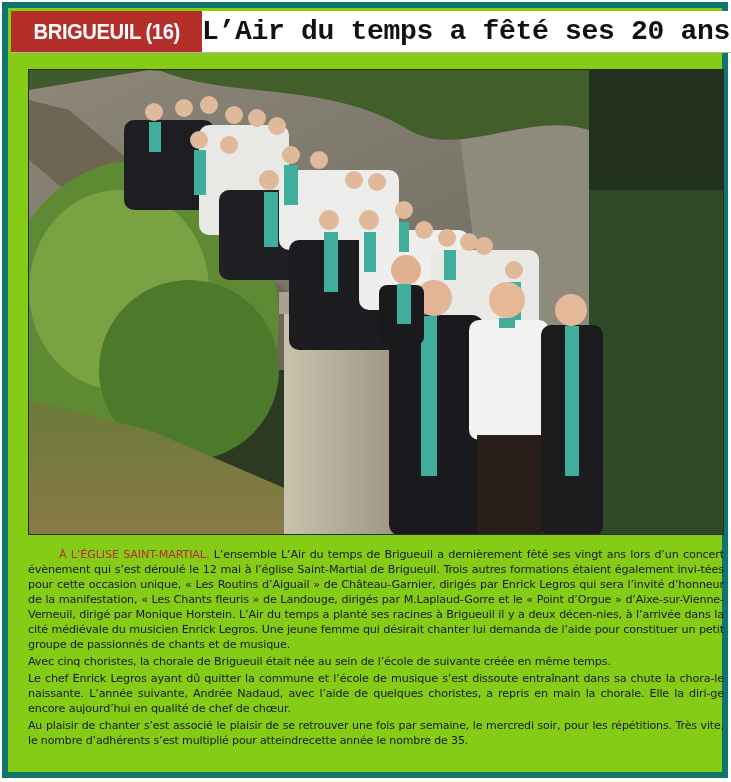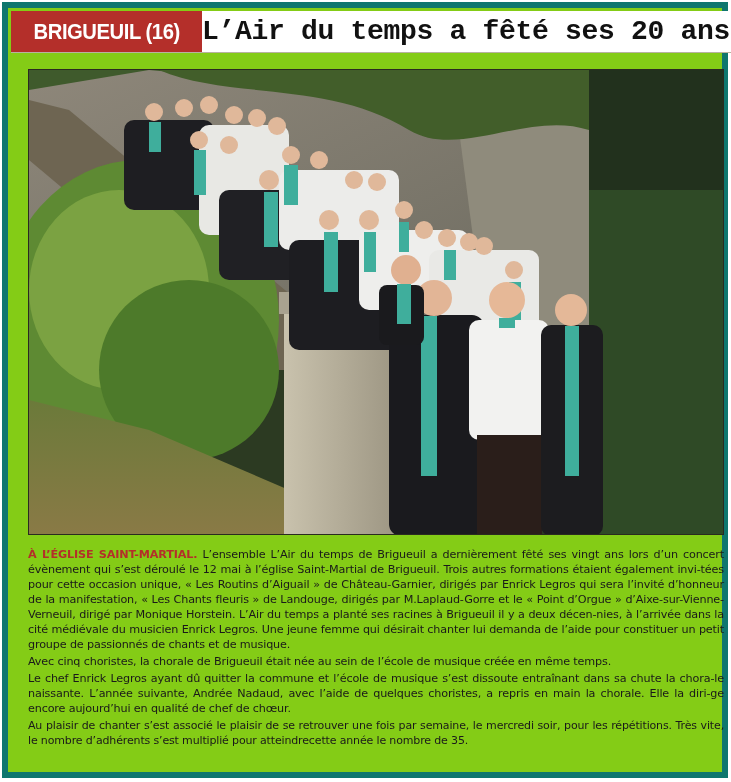--- a/index.html
+++ b/index.html
@@ -30,21 +30,21 @@
     border: 1px solid #2a2a20; box-sizing: border-box; overflow: hidden;
     background: #3d4a2a;
   }
   .photo svg { display: block; }
   .body-text {
     position: absolute; left: 20px; top: 539px; width: 696px;
     font-family: "DejaVu Sans", sans-serif; font-size: 11.2px; line-height: 15px;
     color: #1a1a1a; text-align: justify; letter-spacing: -0.15px;
   }
   .body-text p { margin: 0 0 2px 0; }
-  .lead { color: #b42f2a; font-weight: bold; }
+  .lead { color: #b42f2a; font-weight: normal; margin-left: 31px; }
   .last-para { font-size: 11px; }
 </style>
 </head>
 <body>
 
 <div class="frame">
   <div class="header">
     <div class="kicker-wrap">
       <div class="kicker">BRIGUEUIL (16)</div>
     </div>
@@ -153,17 +153,17 @@
 
         <rect x="350" y="215" width="45" height="60" rx="8" fill="#1a1a1d"></rect>
         <circle cx="377" cy="200" r="15" fill="#e0b090"></circle>
         <rect x="368" y="214" width="14" height="40" fill="#3fae9c"></rect>
       </g>
     </svg>
   </div>
 
   <div class="body-text">
     <p><span class="lead">À L’ÉGLISE SAINT-MARTIAL.</span><span> L’ensemble L’Air du temps de Brigueuil a dernièrement fêté ses vingt ans lors d’un concert évènement qui s’est déroulé le 12 mai à l’église Saint-Martial de Brigueuil. Trois autres formations étaient également invi-tées pour cette occasion unique, « Les Routins d’Aiguail » de Château-Garnier, dirigés par Enrick Legros qui sera l’invité d’honneur de la manifestation, « Les Chants fleuris » de Landouge, dirigés par M.Laplaud-Gorre et le « Point d’Orgue » d’Aixe-sur-Vienne-Verneuil, dirigé par Monique Horstein. L’Air du temps a planté ses racines à Brigueuil il y a deux décen-nies, à l’arrivée dans la cité médiévale du musicien Enrick Legros. Une jeune femme qui désirait chanter lui demanda de l’aide pour constituer un petit groupe de passionnés de chants et de musique.</span></p>
-    <p>Avec cinq choristes, la chorale de Brigueuil était née au sein de l’école de musique créée en même temps.</p>
+    <p>Avec cinq choristes, la chorale de Brigueuil était née au sein de l’école de suivante créée en même temps.</p>
     <p>Le chef Enrick Legros ayant dû quitter la commune et l’école de musique s’est dissoute entraînant dans sa chute la chora-le naissante. L’année suivante, Andrée Nadaud, avec l’aide de quelques choristes, a repris en main la chorale. Elle la diri-ge encore aujourd’hui en qualité de chef de chœur.</p>
     <p class="last-para">Au plaisir de chanter s’est associé le plaisir de se retrouver une fois par semaine, le mercredi soir, pour les répétitions. Très vite, le nombre d’adhérents s’est multiplié pour atteindrecette année le nombre de 35.</p>
   </div>
 </div>
 
 </body></html>

